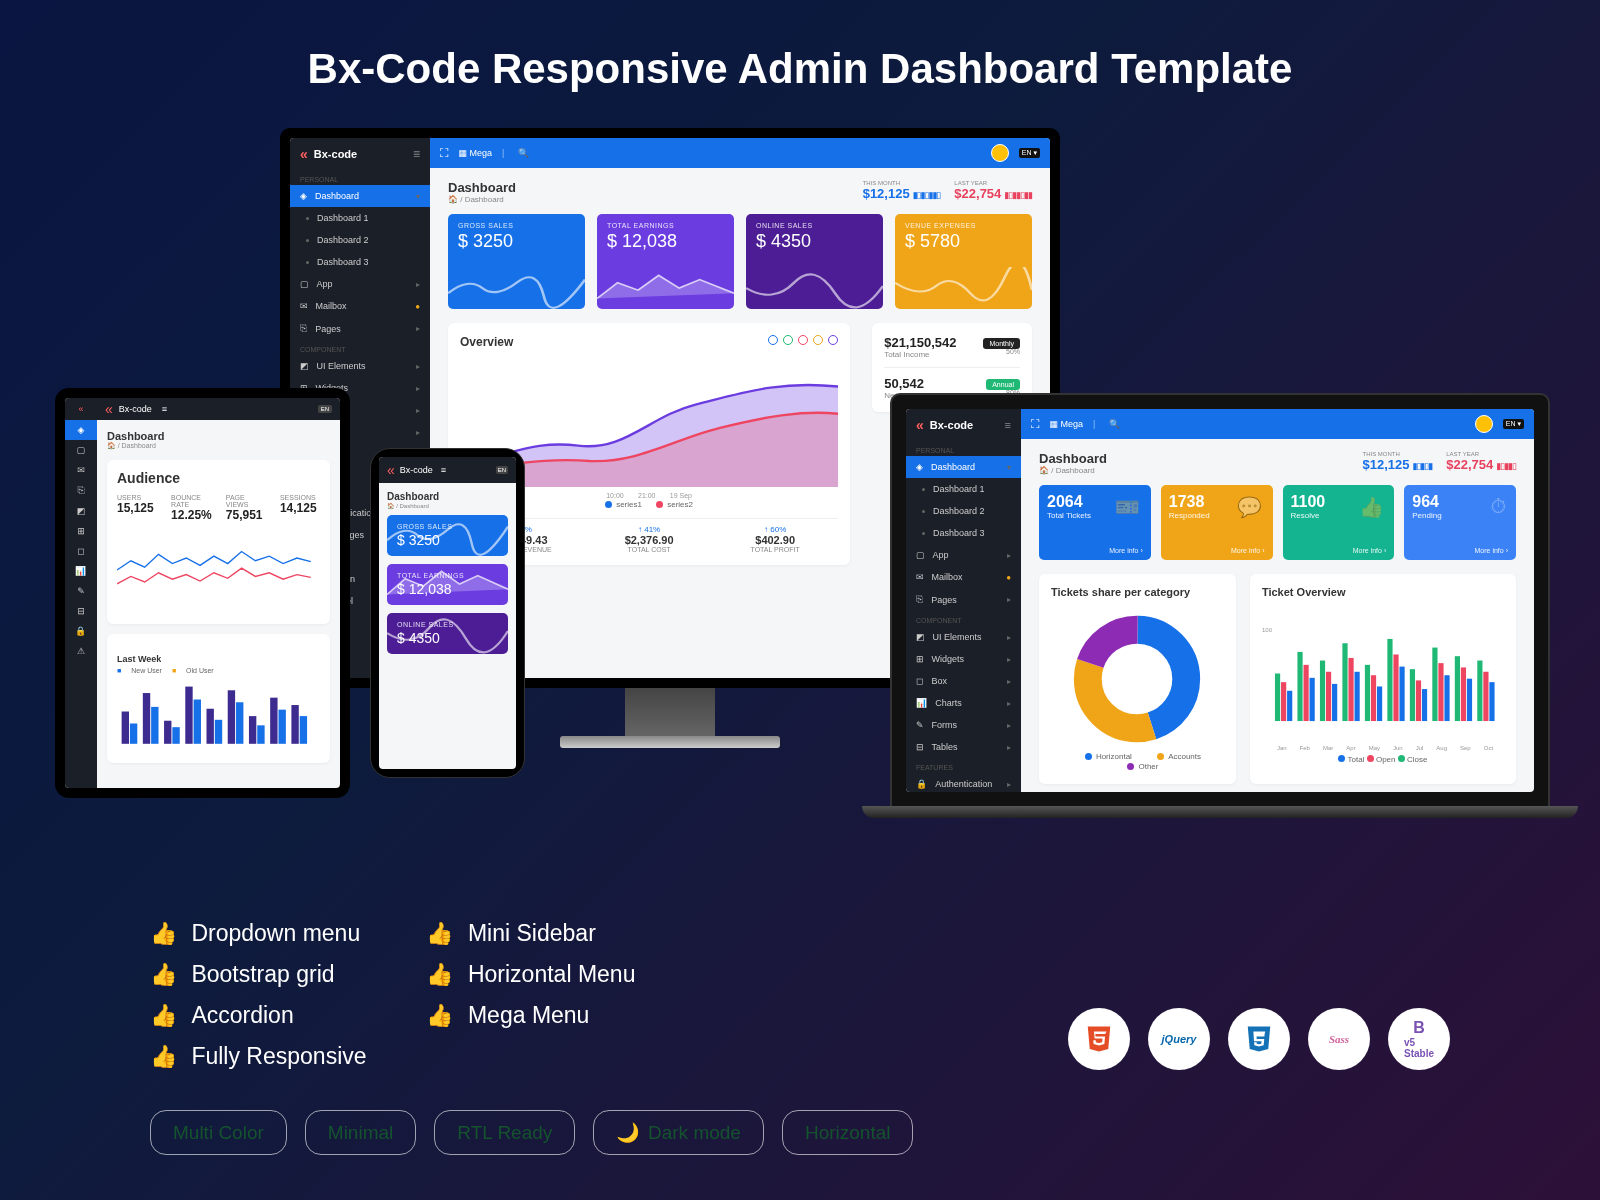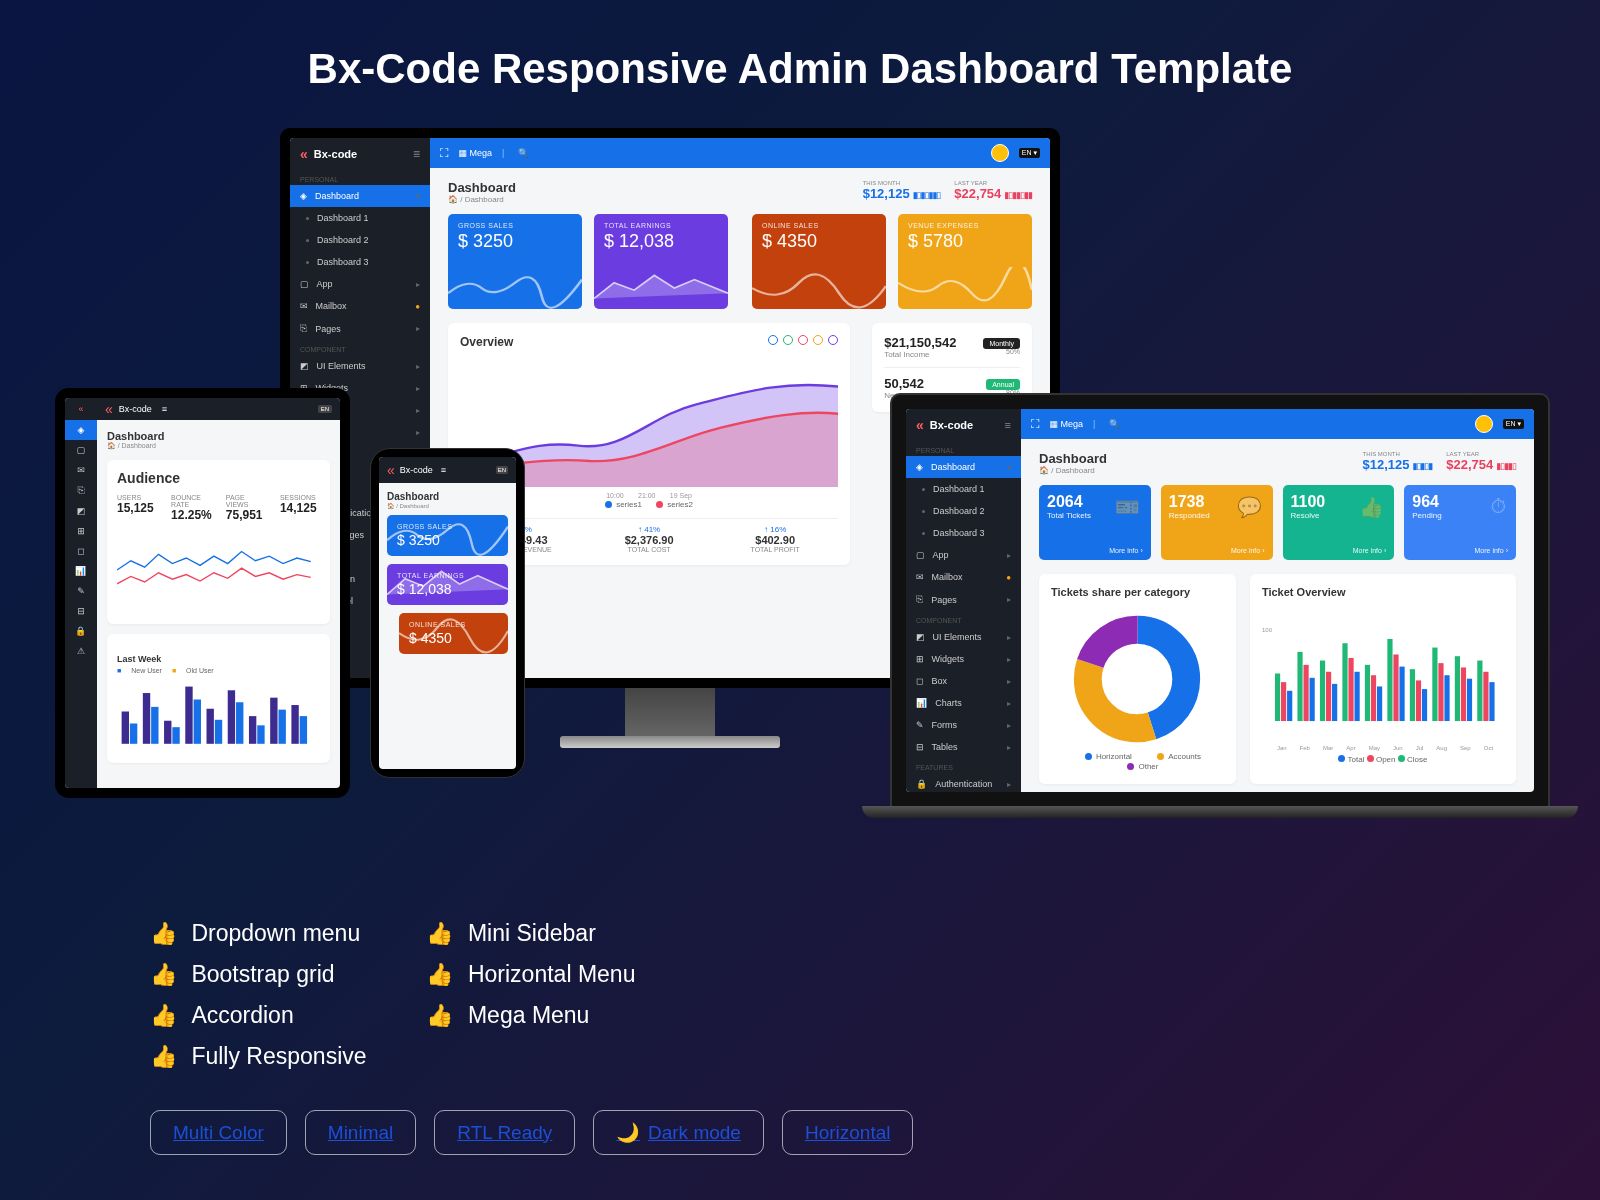--- a/index.html
+++ b/index.html
@@ -182,21 +182,21 @@
   padding: 8px 10px;
   color: #fff;
   position: relative;
   overflow: hidden;
 }
 .stat .slabel { font-size: 7px; opacity: 0.85; text-transform: uppercase; letter-spacing: 0.5px; }
 .stat .svalue { font-size: 18px; font-weight: 300; margin-top: 2px; }
 .stat svg { position: absolute; bottom: 0; left: 0; right: 0; height: 42px; width: 100%; }
 .c-blue { background: #1670e8; }
 .c-purple { background: #6b3ce0; }
-.c-red { background: #c2410c; margin-left: 12px; }
+.c-red { background: #4c1d95; }
 .c-orange { background: #f0a518; }
 
 .panels-row { display: flex; gap: 22px; margin-top: 14px; }
 .panel { background: #fff; border-radius: 6px; padding: 12px; box-shadow: 0 1px 3px rgba(0,0,0,0.05); }
 .overview-panel { flex: 2.3; }
 .overview-title { font-size: 12px; font-weight: 600; color: #333; }
 .dots-row { float: right; display: flex; gap: 5px; }
 .dots-row span { width: 10px; height: 10px; border-radius: 50%; display: inline-block; }
 .overview-chart { height: 130px; margin-top: 8px; }
 .chart-legend { font-size: 8px; color: #666; text-align: center; }
@@ -282,29 +282,28 @@
 .feat-item { display: flex; align-items: center; gap: 14px; font-size: 23px; font-weight: 300; }
 .thumbs-icon { font-size: 22px; }
 .tech-icons { margin-left: auto; display: flex; gap: 18px; }
 .tech-badge {
   width: 62px; height: 62px; border-radius: 50%; background: #fff;
   display: flex; align-items: center; justify-content: center;
   font-size: 11px; font-weight: 700; flex-direction: column;
 }
 .tag-pill {
   border: 1.5px solid rgba(255,255,255,0.6);
-  border-radius: 10px;
+  border-radius: 16px;
   padding: 10px 22px;
-  color: #1d4ed8;
+  color: #14532d;
   font-size: 19px;
   font-weight: 300;
   display: flex;
   align-items: center;
   gap: 8px;
-  text-decoration: underline;
 }
 </style>
 </head>
 <body>
 
 <h1 class="hero-title">Bx-Code Responsive Admin Dashboard Template</h1>
 
 <div class="devices-area">
 
   <div class="desktop">
@@ -424,21 +423,21 @@
                 <span style="font-size:7px;color:#999">10:00</span>
                 <span style="font-size:7px;color:#999;margin:0 12px">21:00</span>
                 <span style="font-size:7px;color:#999">19 Sep</span>
                 <br>
                 <span class="ld s1">series1</span>
                 <span class="ld s2">series2</span>
               </div>
               <div class="overview-footer">
                 <div class="ov-stat"><span class="ovp">↑ <span>8%</span></span><span class="ovv">$3,249.43</span><br><span>TOTAL REVENUE</span></div>
                 <div class="ov-stat"><span class="ovp">↑ <span>41%</span></span><span class="ovv">$2,376.90</span><br><span>TOTAL COST</span></div>
-                <div class="ov-stat"><span class="ovp">↑ <span>16%</span></span><span class="ovv">$402.90</span><br><span>TOTAL PROFIT</span></div>
+                <div class="ov-stat"><span class="ovp">↑ <span>60%</span></span><span class="ovv">$402.90</span><br><span>TOTAL PROFIT</span></div>
               </div>
             </div>
             <div class="side-col">
               <div class="panel income-panel">
                 <div class="inc-row">
                     <div>
                       <div class="iv">$21,150,542</div>
                       <div class="il">Total Income</div>
                     </div>
                     <div style="text-align:right"><span class="badge-m">Monthly</span><div class="pct">50%</div></div>
@@ -817,20 +816,35 @@
       <div class="feat-item">
           <span class="thumbs-icon">👍</span>
           <span>Horizontal Menu</span>
         </div>
       <div class="feat-item">
           <span class="thumbs-icon">👍</span>
           <span>Mega Menu</span>
         </div>
     </div>
   </div>
+  <div class="tech-icons">
+    <div class="tech-badge">
+        <svg width="30" height="30" viewBox="0 0 24 24">
+          <path fill="#e44d26" d="M3 2l1.6 18L12 22l7.4-2L21 2H3zm14 6H9l.2 2h7.6l-.5 6-4.3 1.2-4.3-1.2-.3-3h2l.1 1.5 2.5.7 2.5-.7.3-3H8.5L8 6h10l-1 2z"></path>
+        </svg>
+      </div>
+    <div class="tech-badge" style="color:#0868ac;font-style:italic">jQuery</div>
+    <div class="tech-badge">
+        <svg width="30" height="30" viewBox="0 0 24 24">
+          <path fill="#1572b6" d="M3 2l1.6 18L12 22l7.4-2L21 2H3zm13.5 6l-.2 2H10l.2 2h6l-.5 5-3.7 1-3.7-1-.2-2.5h2l.1 1.2 1.8.5 1.8-.5.2-2H8L7.5 6h9.5l-.5 2z"></path>
+        </svg>
+      </div>
+    <div class="tech-badge" style="color:#cf649a;font-style:italic;font-family:cursive">Sass</div>
+    <div class="tech-badge" style="color:#7952b3;font-size:10px;line-height:1.1"><b style="font-size:16px">B</b> v5<br>Stable</div>
+  </div>
 </div>
 
 <div style="position:absolute;bottom:45px;left:150px;display:flex;gap:18px">
   <div class="tag-pill">Multi Color</div>
   <div class="tag-pill">Minimal</div>
   <div class="tag-pill">RTL Ready</div>
   <div class="tag-pill">
       <span>🌙</span>
       <span>Dark mode</span>
     </div>

